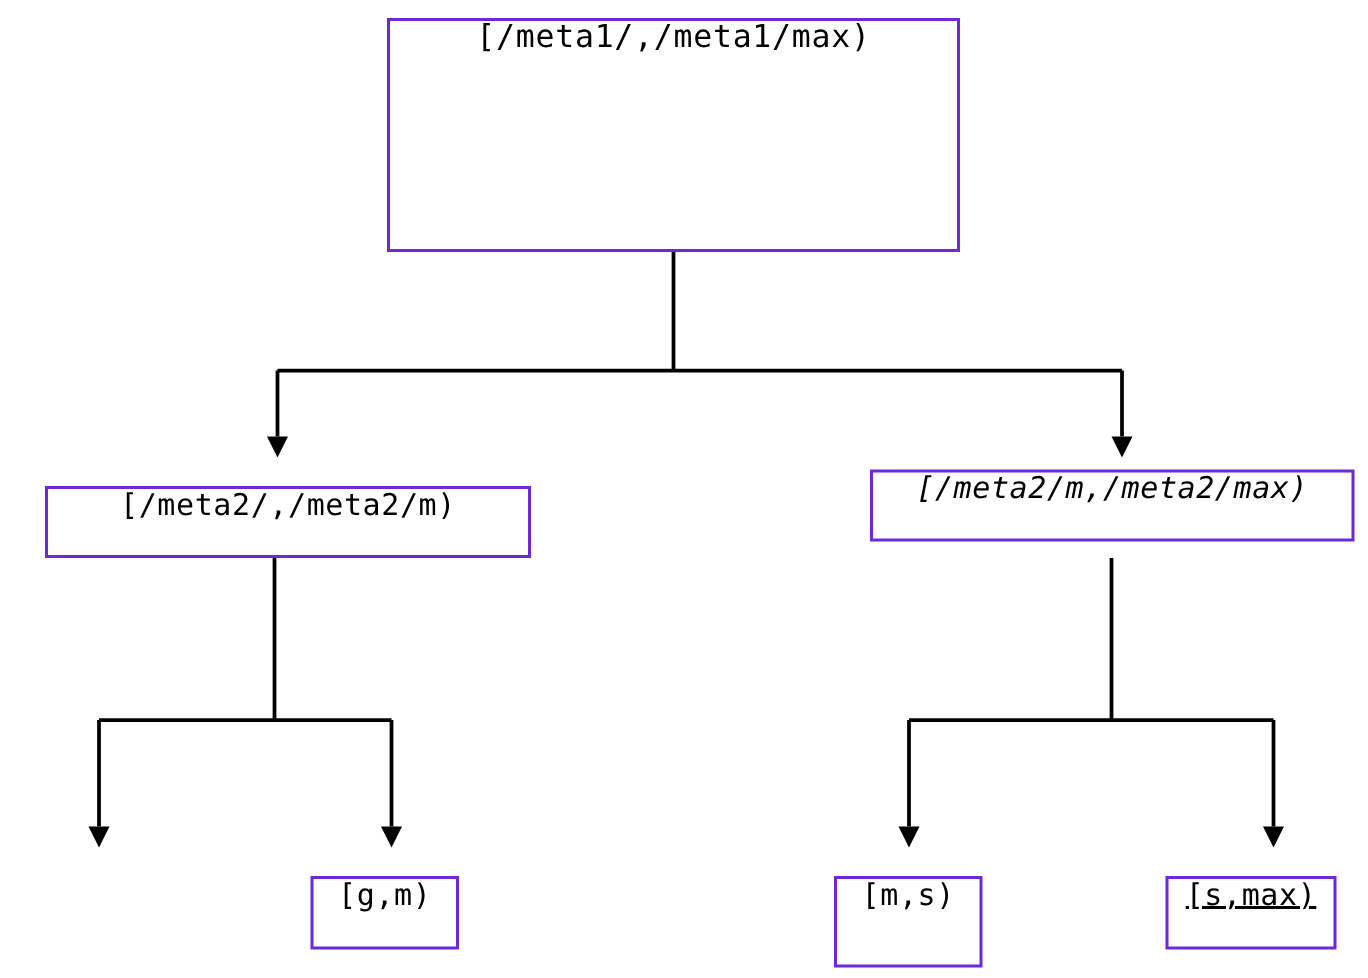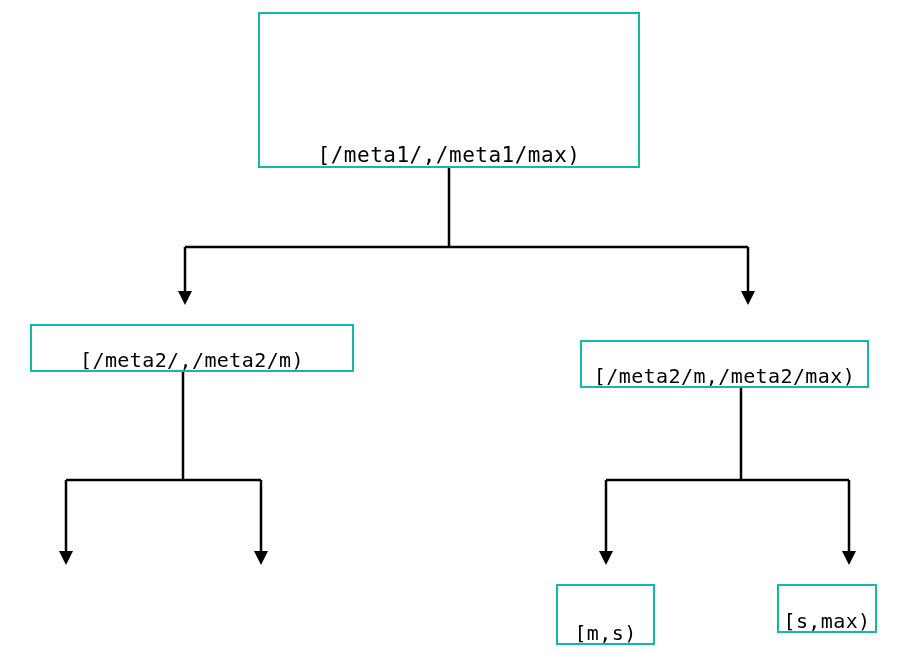--- a/index.html
+++ b/index.html
@@ -20,42 +20,42 @@
   #edge-layer {
     position: absolute;
     left: 0;
     top: 0;
     width: 912px;
     height: 652px;
   }
   .node {
     position: absolute;
     box-sizing: border-box;
-    border: 2px solid #14b8a6;
+    border: 2px solid #6d28d9;
     background: #ffffff;
     display: flex;
-    align-items: flex-end;
+    align-items: flex-start;
     justify-content: center;
     color: #000000;
     font-family: "DejaVu Sans Mono", monospace;
     white-space: pre;
   }
   .node-label {
     font-family: "DejaVu Sans Mono", monospace;
     color: #000000;
     line-height: 1;
     white-space: pre;
   }
   .node-root  { left: 258px; top: 12px;  width: 382px; height: 156px; }
   .node-mid-l { left: 30px;  top: 324px; width: 324px; height: 48px; }
-  .node-mid-r { left: 580px; top: 340px; width: 289px; height: 48px; }
+  .node-mid-r { left: 580px; top: 313px; width: 323px; height: 48px; font-style: italic; }
   .node-leaf-1 { left: 8px;   top: 584px; width: 99px;  height: 49px; }
   .node-leaf-2 { left: 207px; top: 584px; width: 99px;  height: 49px; }
   .node-leaf-3 { left: 556px; top: 584px; width: 99px;  height: 61px; }
-  .node-leaf-4 { left: 777px; top: 584px; width: 100px; height: 49px; }
+  .node-leaf-4 { left: 777px; top: 584px; width: 114px; height: 49px; text-decoration: underline; }
 
   .lbl-lg { font-size: 21px; letter-spacing: 0.5px; }
   .lbl-md { font-size: 20px; letter-spacing: 0.4px; }
   .lbl-sm { font-size: 20px; letter-spacing: 0.4px; }
 </style>
 </head>
 <body>
 
 <div id="diagram-root">
 
@@ -95,20 +95,23 @@
 
   <div class="node node-mid-l">
     <span class="node-label lbl-md">[/meta2/,/meta2/m)</span>
   </div>
 
   <div class="node node-mid-r">
     <span class="node-label lbl-md">[/meta2/m,/meta2/max)</span>
   </div>
 
 
+  <div class="node node-leaf-2">
+    <span class="node-label lbl-sm">[g,m)</span>
+  </div>
 
   <div class="node node-leaf-3">
     <span class="node-label lbl-sm">[m,s)</span>
   </div>
 
   <div class="node node-leaf-4">
     <span class="node-label lbl-sm">[s,max)</span>
   </div>
 
 </div>

